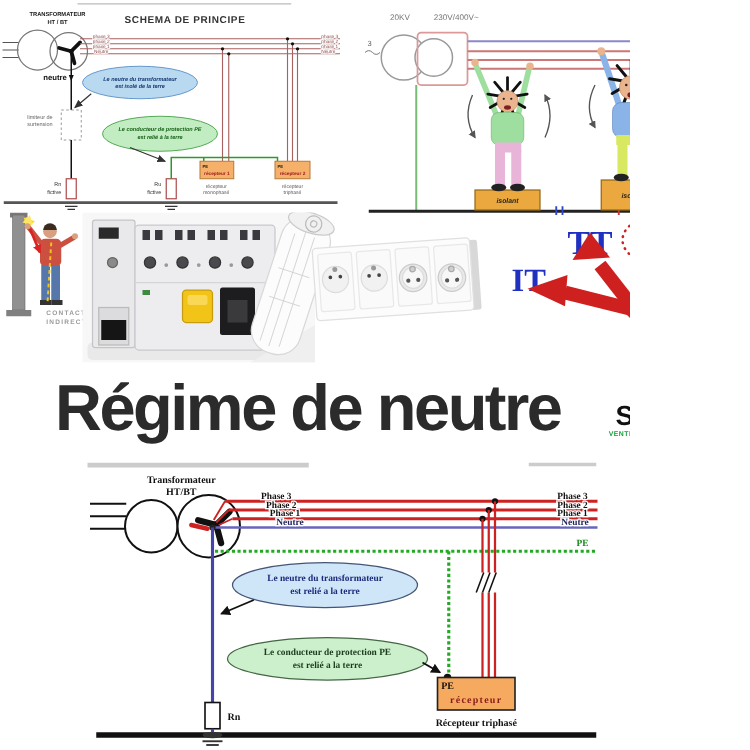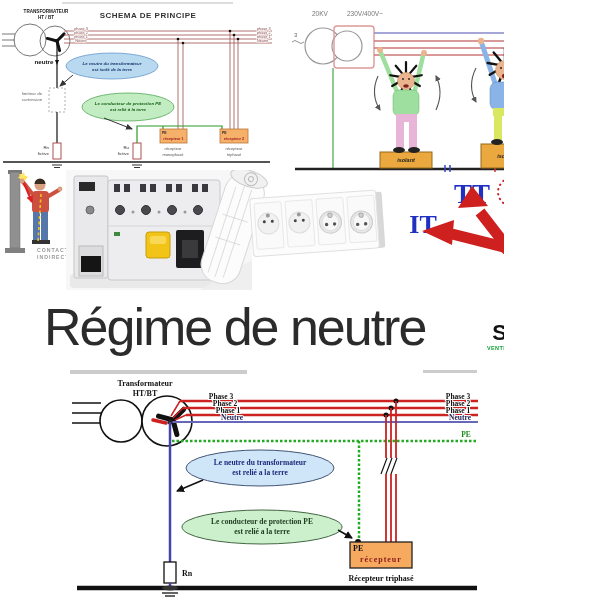--- a/index.html
+++ b/index.html
@@ -1,21 +1,21 @@
 <!DOCTYPE html>
 <html><head>
 <meta charset="utf-8">
 <style>
   html,body{margin:0;padding:0;background:#fff;}
   #stage{position:relative;width:504px;height:600px;background:#fff;overflow:hidden;
          font-family:"Liberation Sans",sans-serif;}
   svg text{font-family:"Liberation Sans",sans-serif;}
   svg text.serif{font-family:"Liberation Serif",serif;}
   .abs{position:absolute;}
-  #main-title{position:absolute;left:44px;top:297px;font-size:52px;font-weight:400;
+  #main-title{position:absolute;left:44px;top:297px;font-size:52px;font-weight:700;
               color:#2b2b2b;letter-spacing:-2px;white-space:nowrap;text-align:right;}
   #logo{position:absolute;left:483px;top:299px;width:112px;text-align:center;line-height:1;}
   #logo .nrj{color:#e02020;font-size:22px;font-weight:400;letter-spacing:11px;margin-left:6px;}
   #logo .amp{position:absolute;left:56px;top:17px;color:#c0a800;font-size:13px;font-weight:700;}
   #logo .solaire{color:#111;font-size:22px;font-weight:700;margin-top:1px;display:flex;
                  align-items:center;justify-content:center;gap:0px;}
   #logo .tagline{color:#17a03a;font-size:5.5px;font-weight:700;letter-spacing:0.4px;margin-top:2px;}
 </style>
 </head>
 <body>

